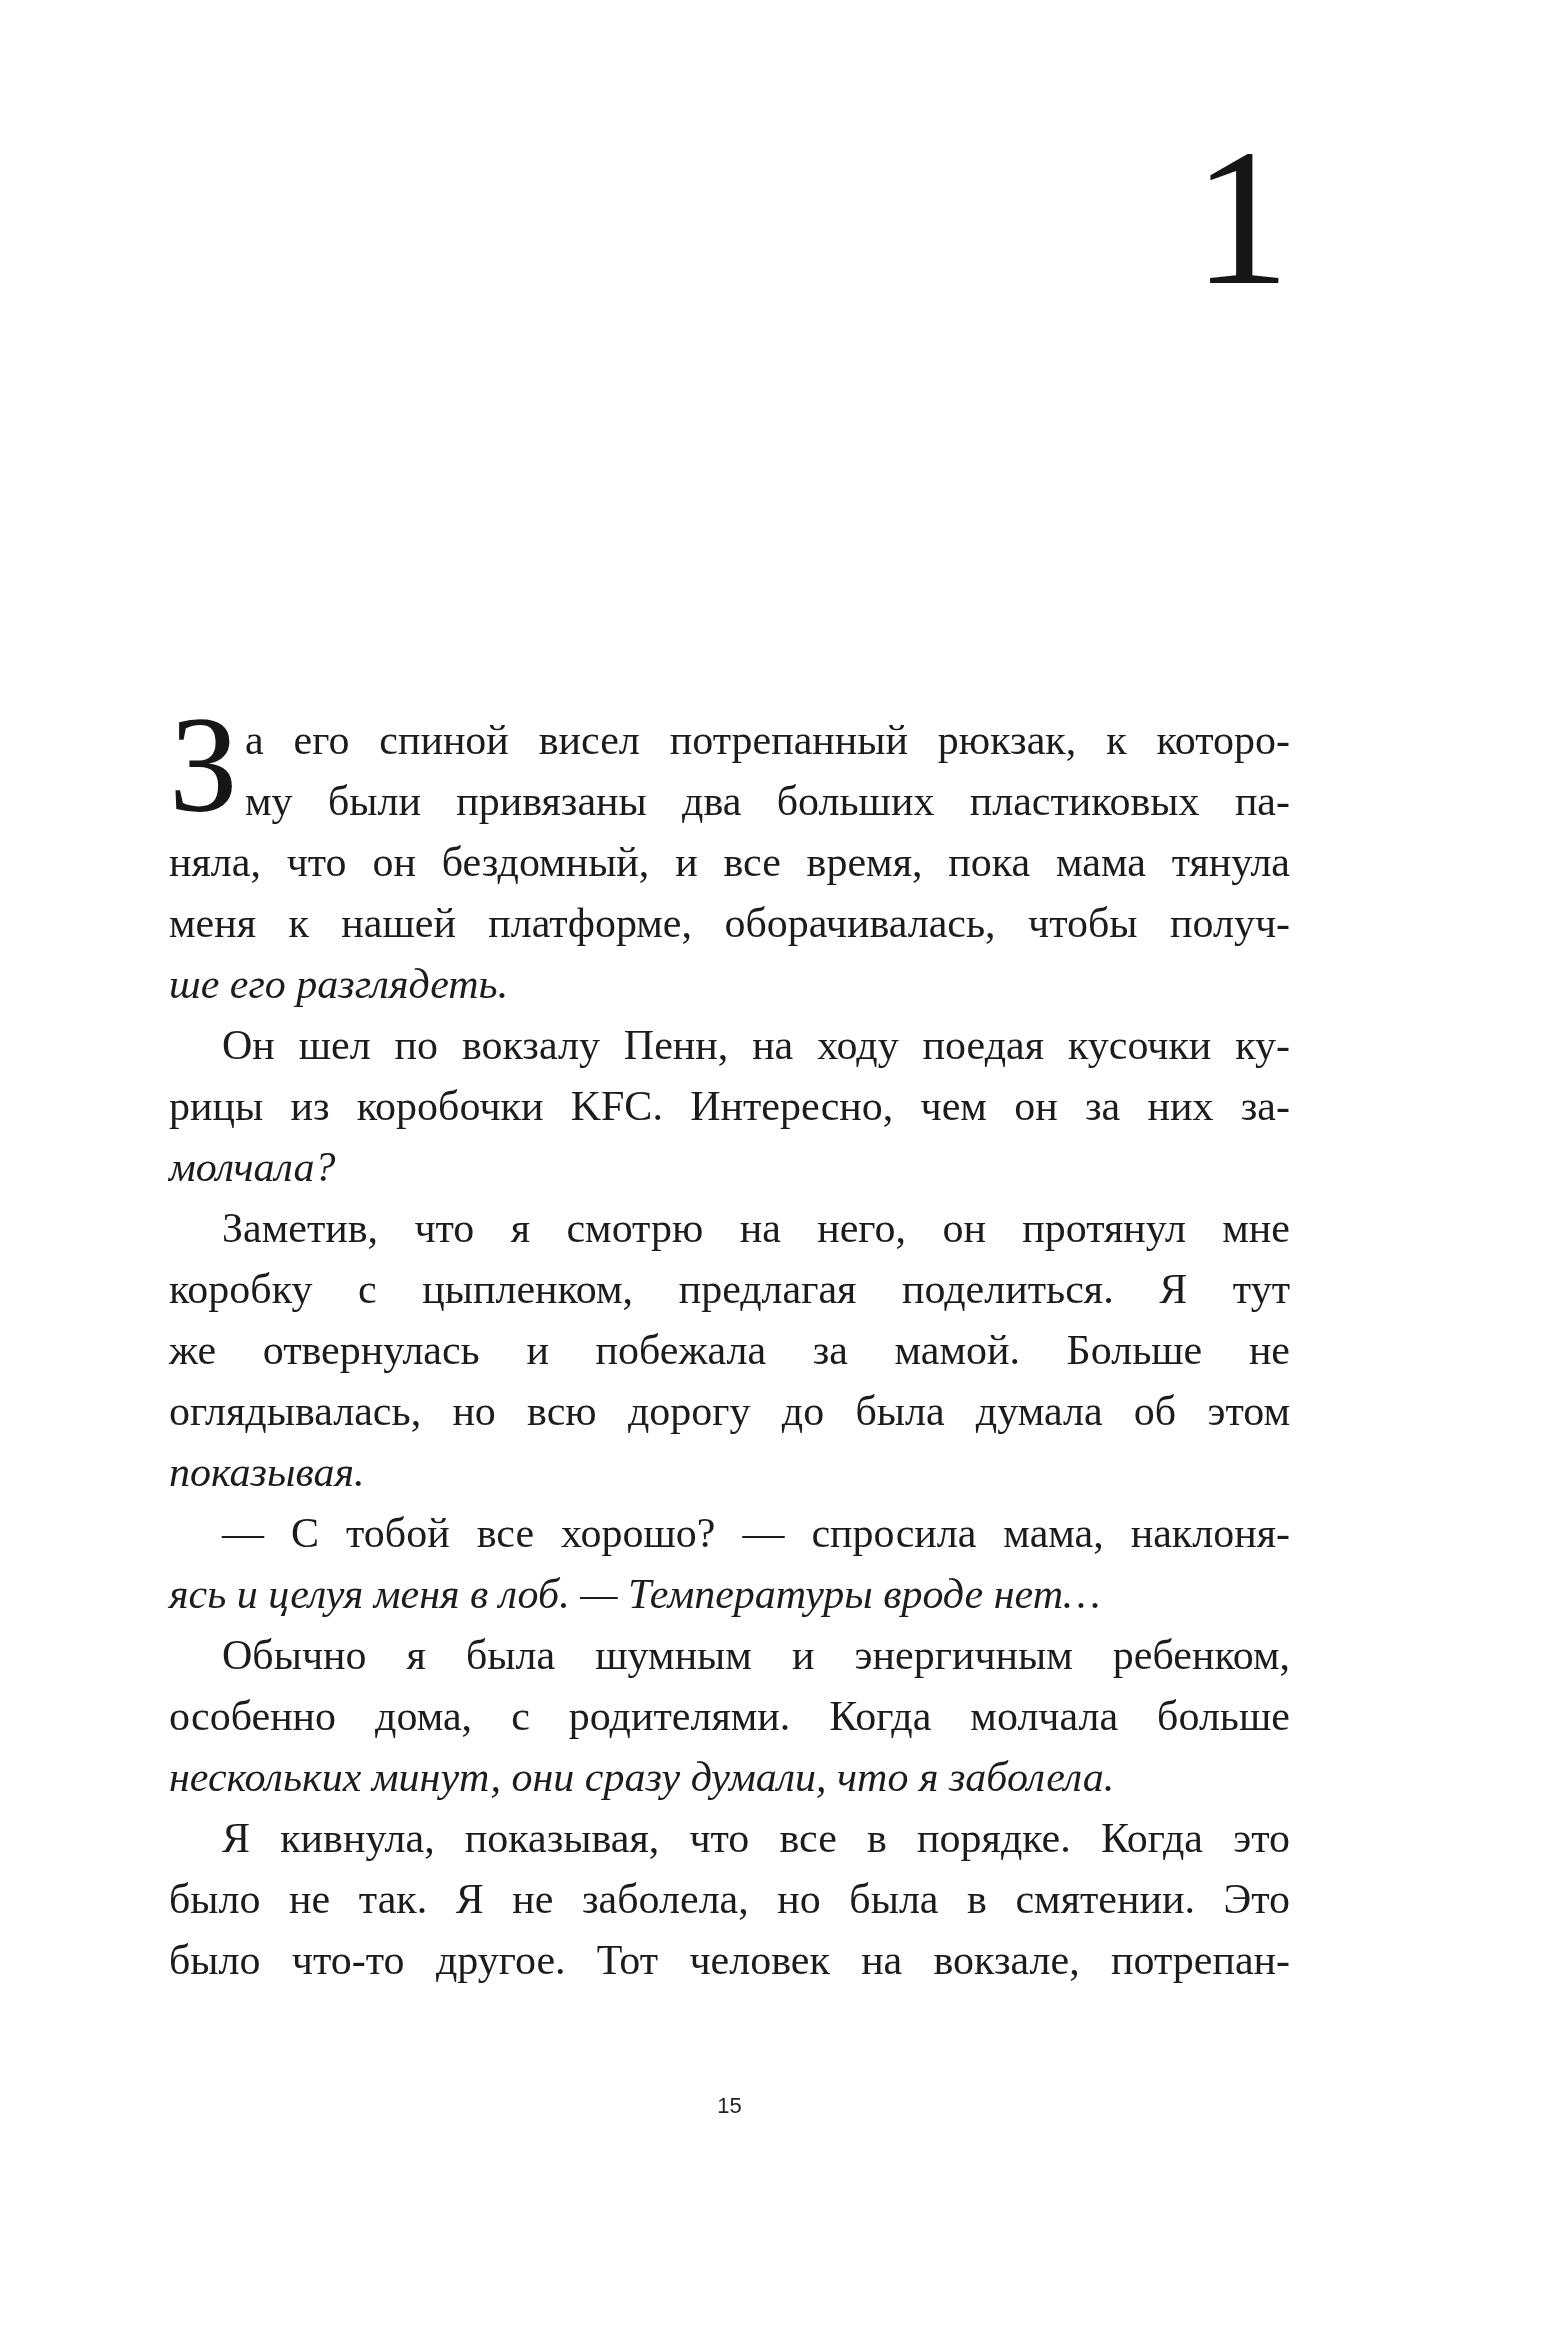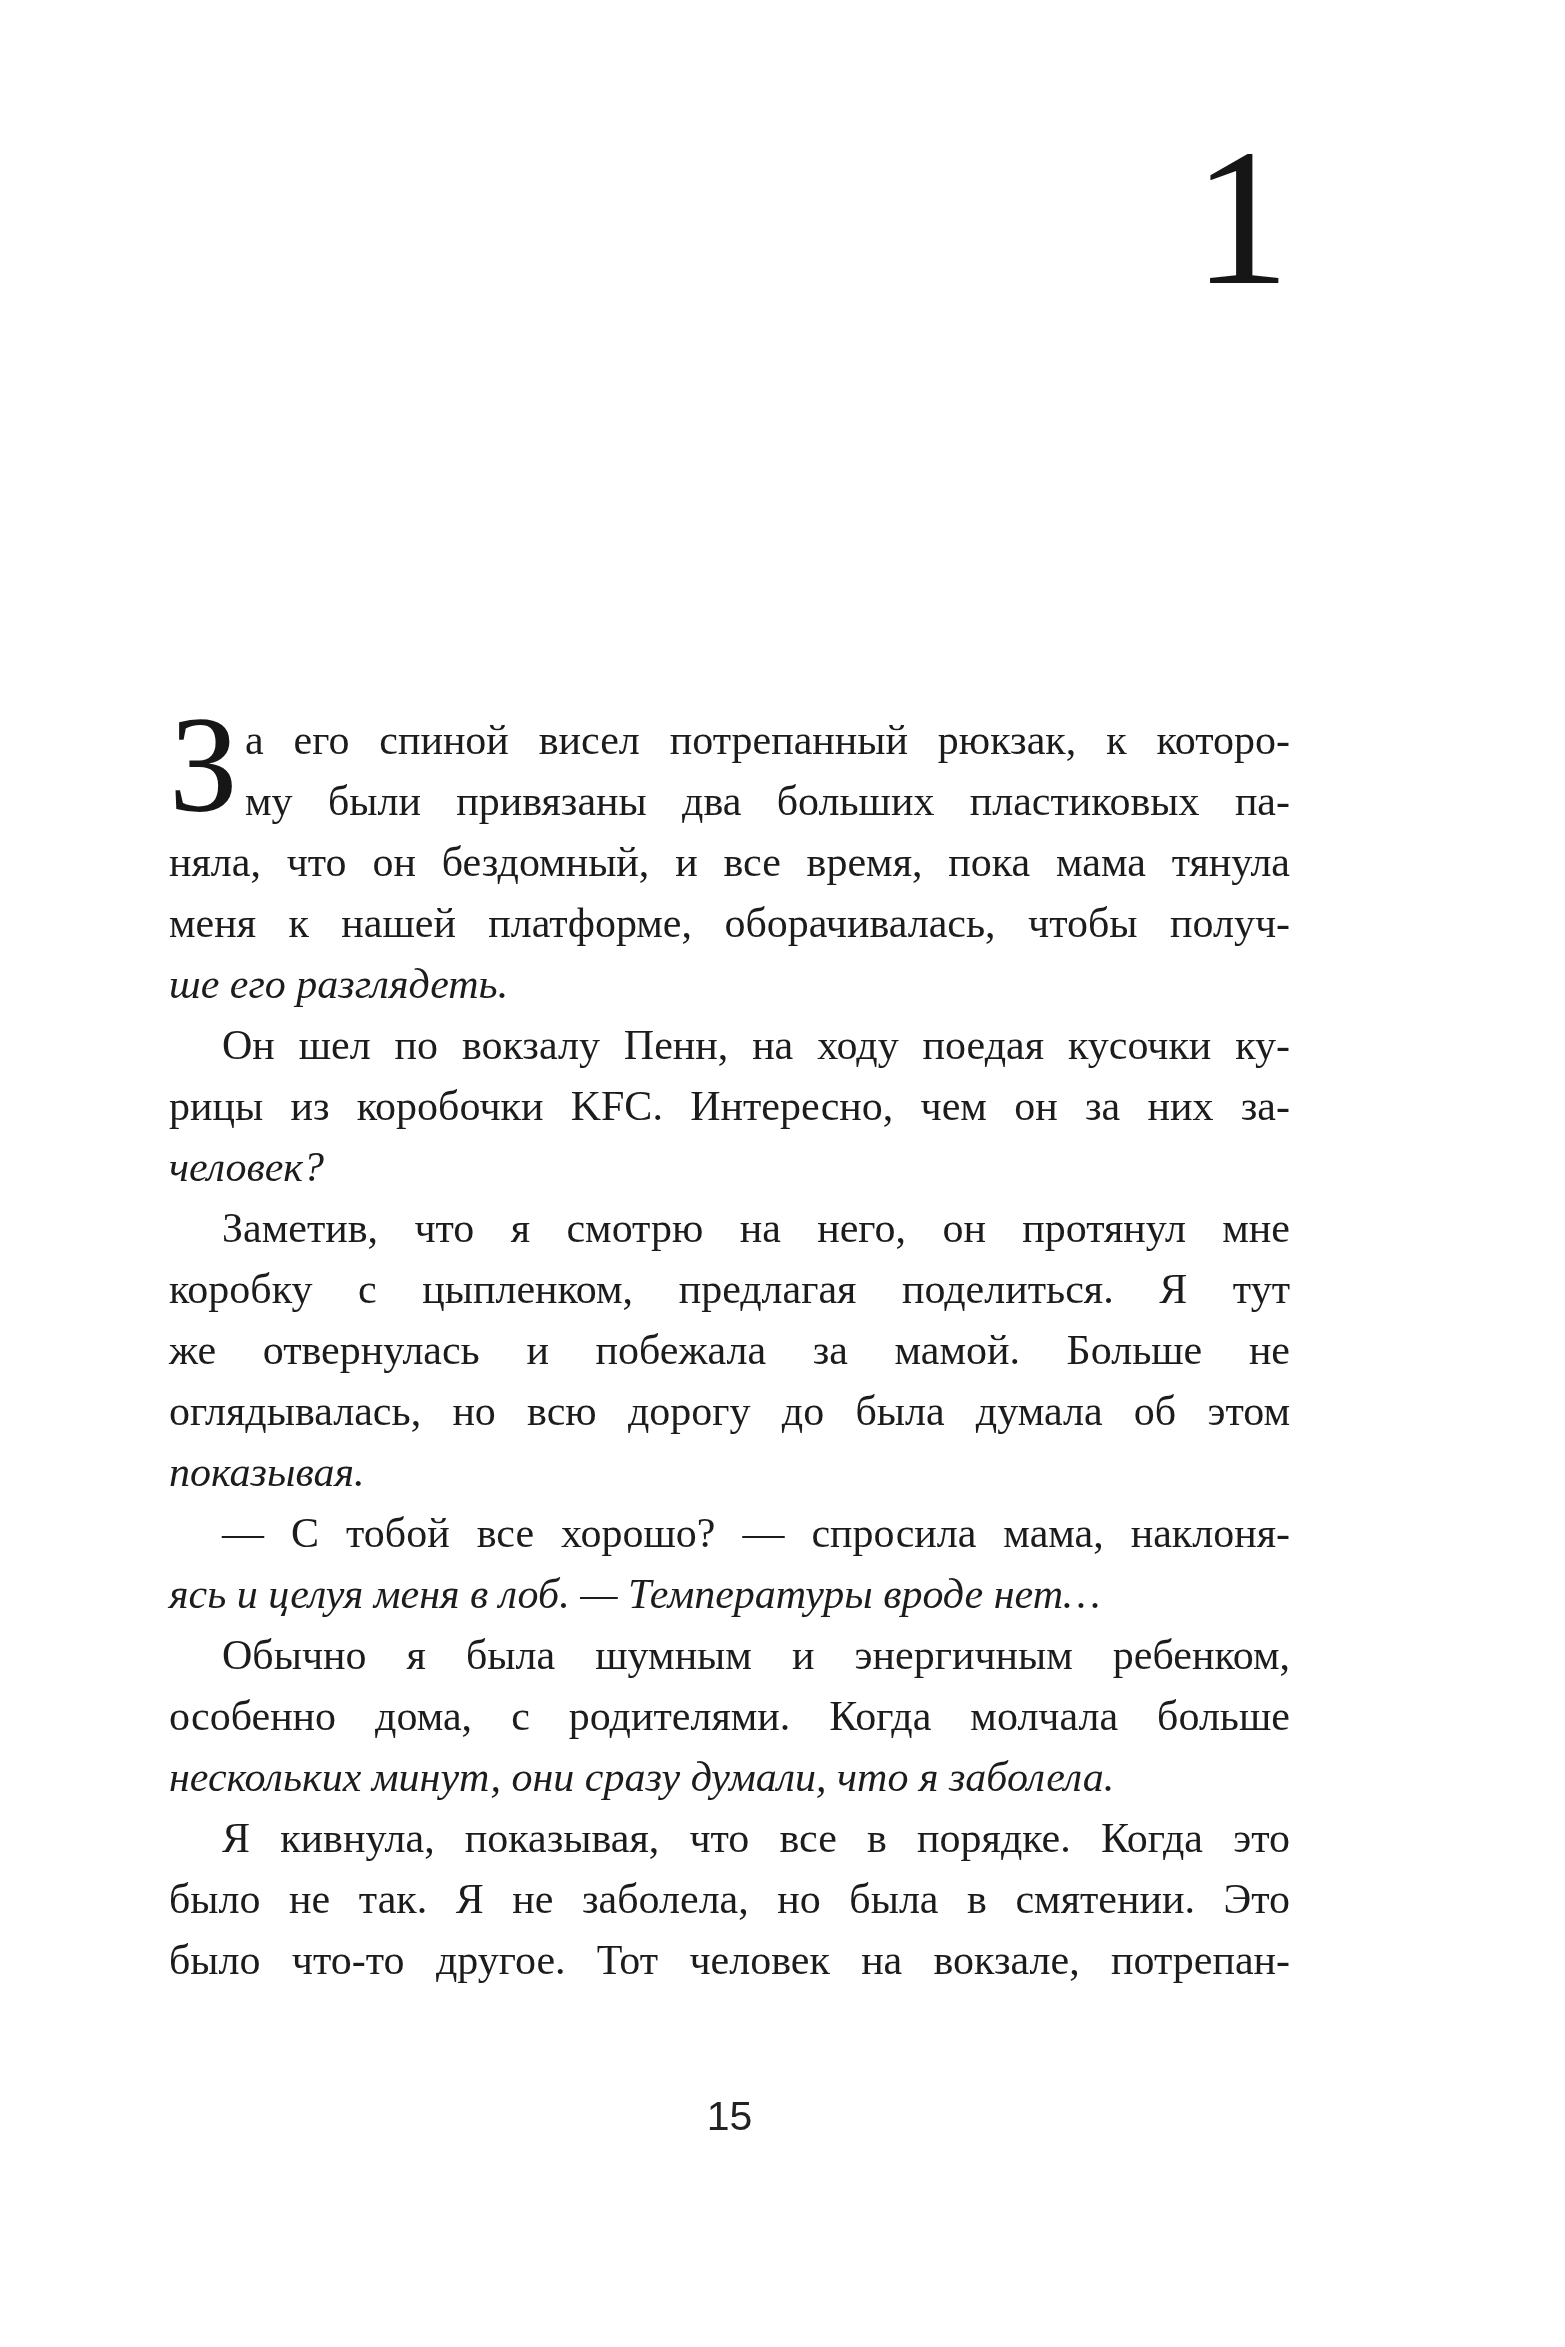--- a/index.html
+++ b/index.html
@@ -61,21 +61,21 @@
     float: left;
     width: 76px;
     height: 121px;
   }
   .folio {
     position: absolute;
     left: 169px;
     top: 2093px;
     width: 1121px;
     text-align: center;
-    font-size: 41px;
+    font-size: 22px;
     font-family: "Liberation Sans", sans-serif;
     color: #222222;
   }
 </style>
 </head>
 <body>
 
 <div class="page">
 
   <div class="chapter-number">1</div>
@@ -88,21 +88,21 @@
       <div class="line">а его спиной висел потрепанный рюкзак, к которо-</div>
       <div class="line">му были привязаны два больших пластиковых па-</div>
       <div class="line">няла, что он бездомный, и все время, пока мама тянула</div>
       <div class="line">меня к нашей платформе, оборачивалась, чтобы получ-</div>
       <div class="line final">ше его разглядеть.</div>
     </div>
 
     <div class="paragraph">
       <div class="line first">Он шел по вокзалу Пенн, на ходу поедая кусочки ку-</div>
       <div class="line">рицы из коробочки KFC. Интересно, чем он за них за-</div>
-      <div class="line final">человек?</div>
+      <div class="line final">молчала?</div>
     </div>
 
     <div class="paragraph">
       <div class="line first">Заметив, что я смотрю на него, он протянул мне</div>
       <div class="line">коробку с цыпленком, предлагая поделиться. Я тут</div>
       <div class="line">же отвернулась и побежала за мамой. Больше не</div>
       <div class="line">оглядывалась, но всю дорогу до была думала об этом</div>
       <div class="line final">показывая.</div>
     </div>
 

